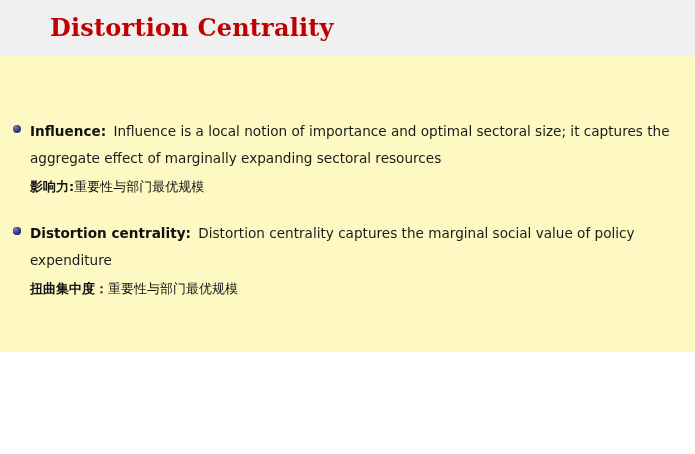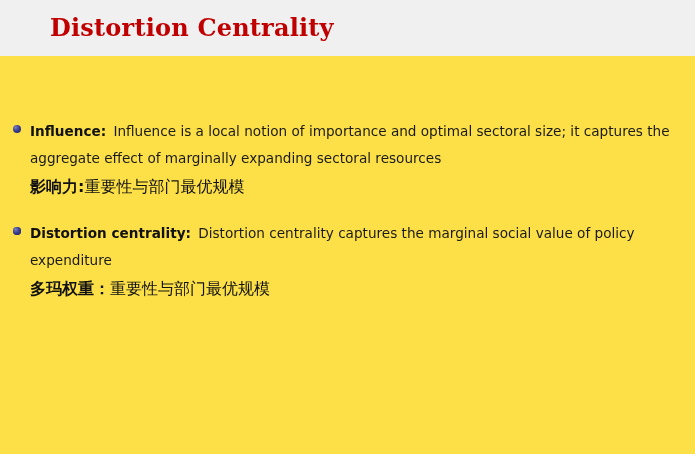--- a/index.html
+++ b/index.html
@@ -10,22 +10,22 @@
     width: 695px;
     height: 454px;
     background: #ffffff;
     font-family: "DejaVu Sans", "Liberation Sans", sans-serif;
     overflow: hidden;
   }
 
   .slide {
     position: relative;
     width: 695px;
-    height: 454px;
-    background: #fde047;
+    height: 352px;
+    background: #fef9c3;
     box-sizing: border-box;
   }
 
   
   .title-band {
     position: absolute;
     left: 0;
     top: 0;
     width: 695px;
     height: 56px;
@@ -88,21 +88,21 @@
 
   .lead {
     font-weight: bold;
     color: #111111;
   }
 
   .lead-gap { display: inline-block; width: 3px; }
 
   .cn-line {
     font-family: "DejaVu Sans", "Liberation Sans", sans-serif;
-    font-size: 16px;
+    font-size: 13px;
     line-height: 27px;
     color: #111111;
     margin-top: 1px;
     white-space: nowrap;
   }
 
   .cn-lead {
     font-weight: bold;
   }
 
@@ -138,19 +138,19 @@
         <span class="bullet-marker"></span>
       </div>
 
       <div class="bullet-item">
         <span class="bullet-marker"></span>
         <div class="bullet-text">
           <span class="lead">Distortion centrality:</span><span class="lead-gap"></span>
           <span>Distortion centrality captures the marginal social value of policy expenditure</span>
         </div>
         <div class="cn-line">
-          <span class="cn-lead">多玛权重：</span><span class="cn-rest">重要性与部门最优规模</span>
+          <span class="cn-lead">扭曲集中度：</span><span class="cn-rest">重要性与部门最优规模</span>
         </div>
       </div>
 
     </div>
   </div>
 </div>
 
 </body></html>

